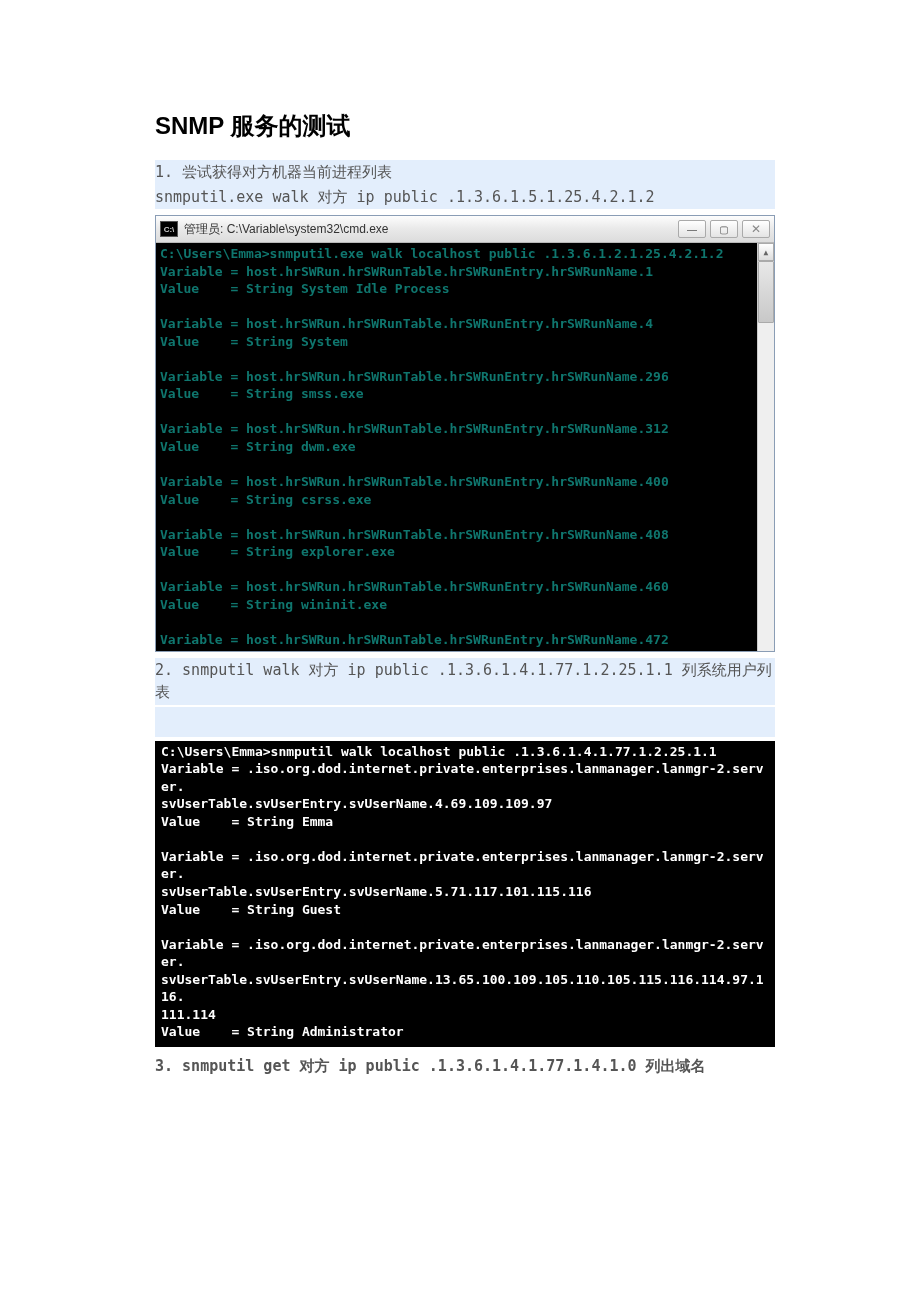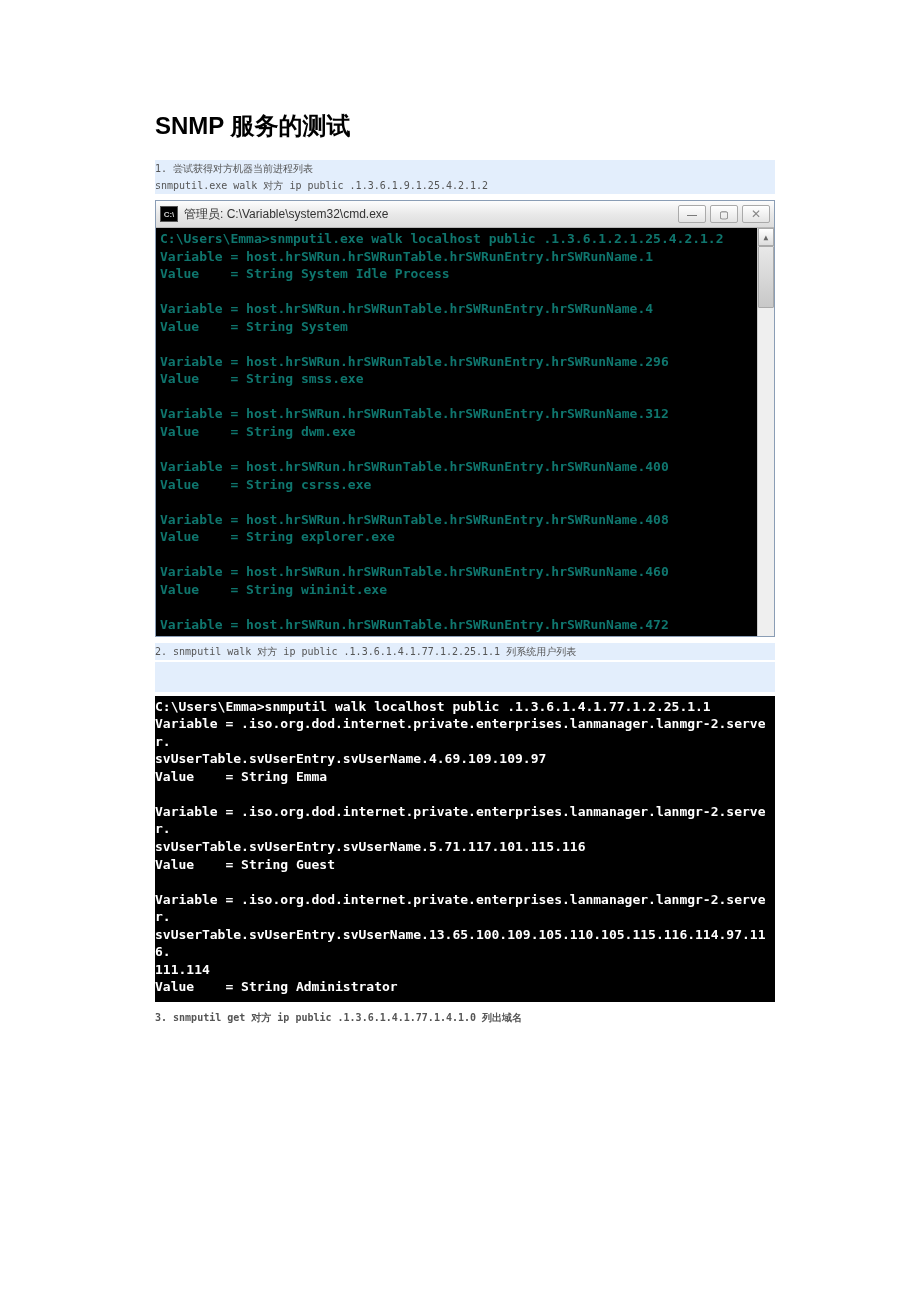--- a/index.html
+++ b/index.html
@@ -14,21 +14,21 @@
   }
   .title {
     text-align: left;
     font-weight: bold;
     font-size: 24px;
     font-family: "SimHei", "黑体", sans-serif;
     margin-bottom: 18px;
     color: #000;
   }
   .section-text {
-    font-size: 10px;
+    font-size: 15px;
     color: #555;
     font-family: "SimSun", "宋体", monospace;
     line-height: 1.5;
     margin: 0;
   }
   .section-text.highlight {
     background: #e3eefc;
     display: block;
     padding: 1px 0;
   }
@@ -128,21 +128,21 @@
     margin: 0 auto;
     background: linear-gradient(to bottom, #e8e8e8, #c8c8c8);
     border: 1px solid #aaa;
     border-radius: 1px;
   }
   .cmd-block-plain {
     background: #000;
     color: #fff;
     font-size: 13px;
     line-height: 1.35;
-    padding: 2px 4px 6px 0;
+    padding: 2px 4px 6px 6px;
     font-weight: bold;
     font-family: "Lucida Console", "Consolas", monospace;
     margin-top: 4px;
   }
   .cmd-block-plain pre {
     margin: 0;
     white-space: pre-wrap;
     word-break: break-all;
   }
   .spacer-band {
@@ -152,21 +152,21 @@
   }
 </style>
 </head>
 <body>
 
 <div class="page">
 
   <div class="title">SNMP 服务的测试</div>
 
   <div class="section-text highlight">1. 尝试获得对方机器当前进程列表</div>
-  <div class="section-text highlight">snmputil.exe walk 对方 ip public .1.3.6.1.9.1.25.4.2.1.2</div>
+  <div class="section-text highlight">snmputil.exe walk 对方 ip public .1.3.6.1.5.1.25.4.2.1.2</div>
 
   <div class="cmd-window">
     <div class="cmd-titlebar">
       <span class="cmd-icon">C:\</span>
       <span class="cmd-title-text">管理员: C:\Variable\system32\cmd.exe</span>
       <div class="win-btns">
         <div class="win-btn">—</div>
         <div class="win-btn">▢</div>
         <div class="win-btn close">✕</div>
       </div>

